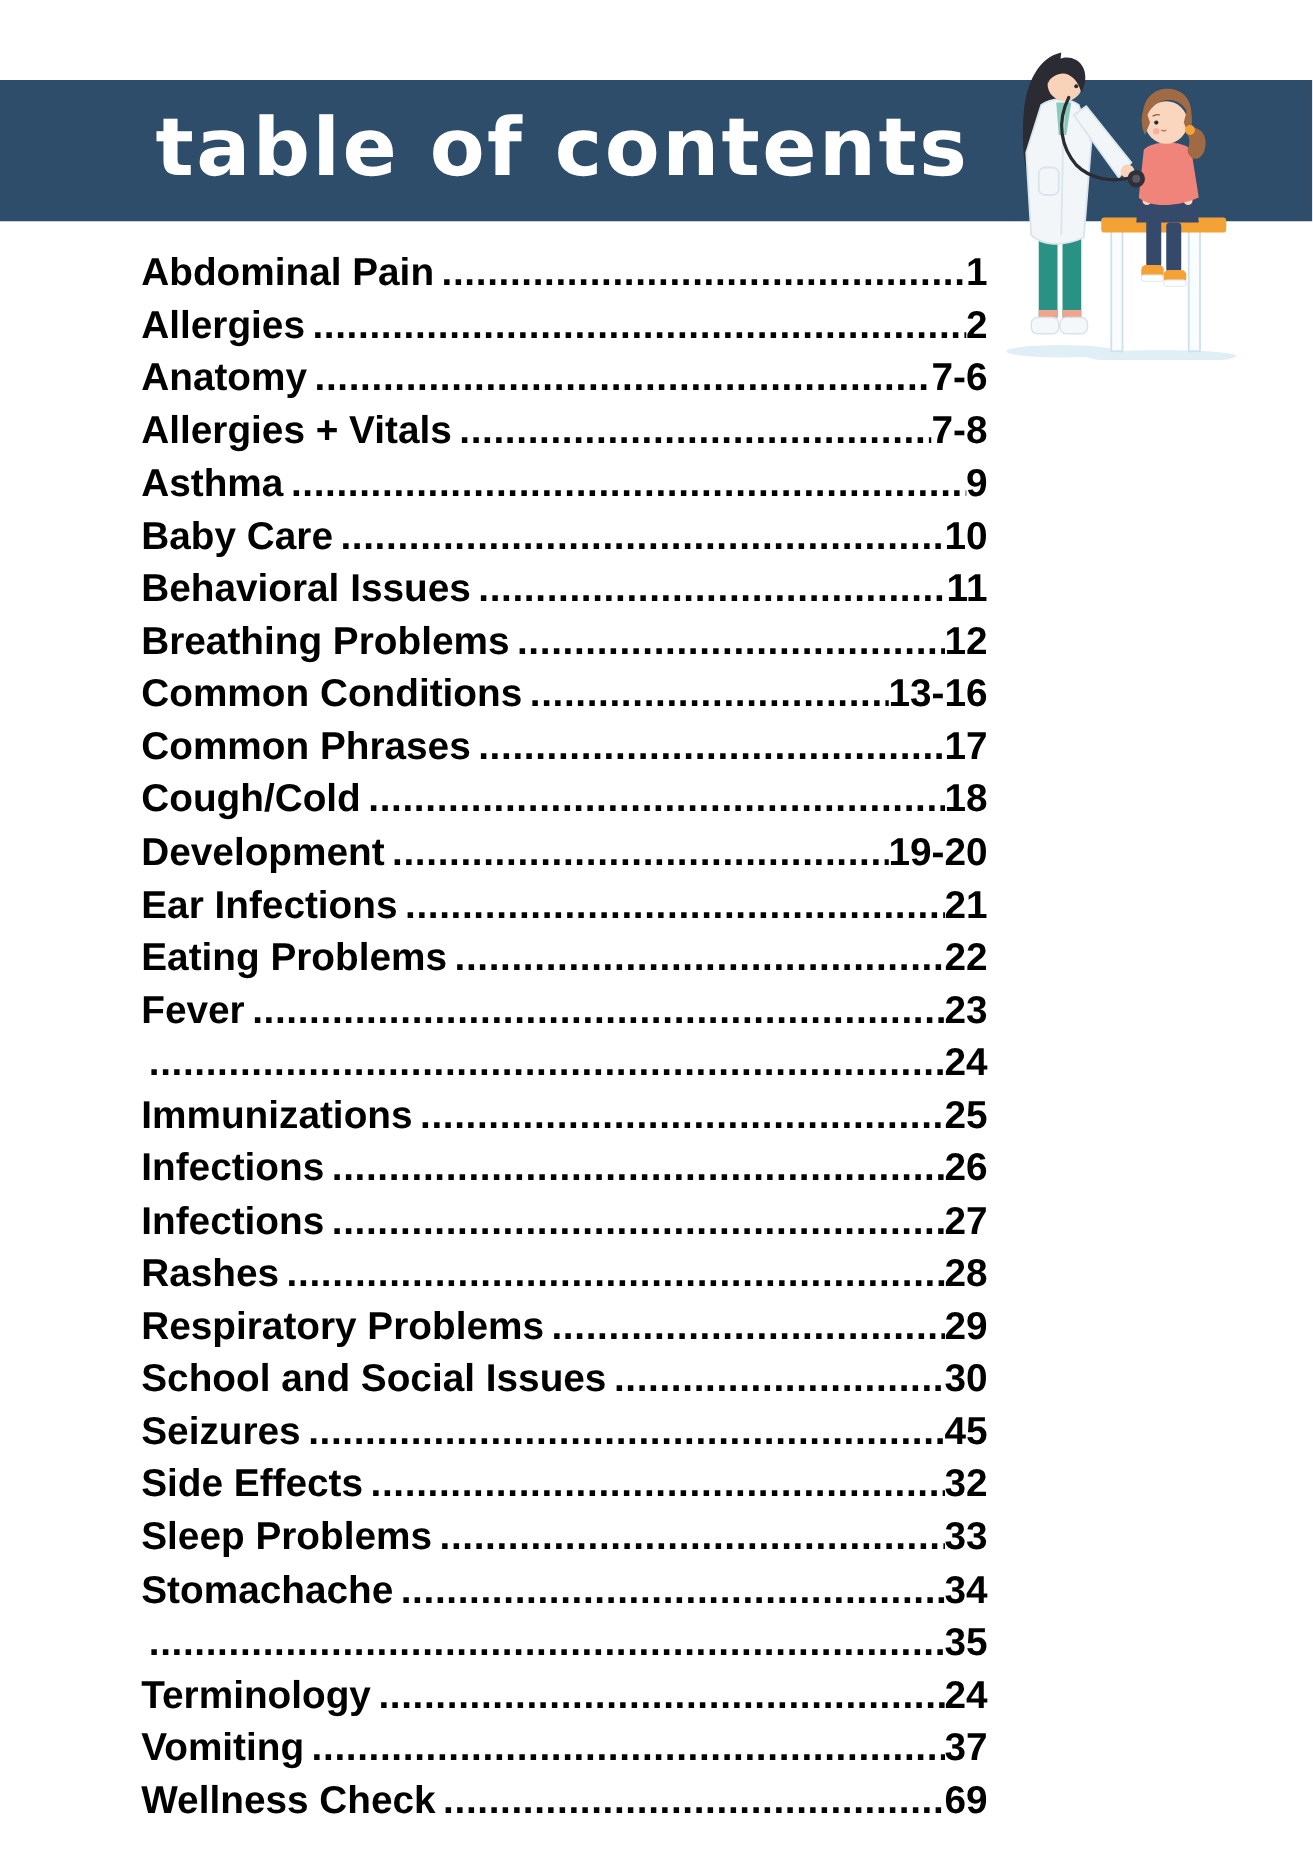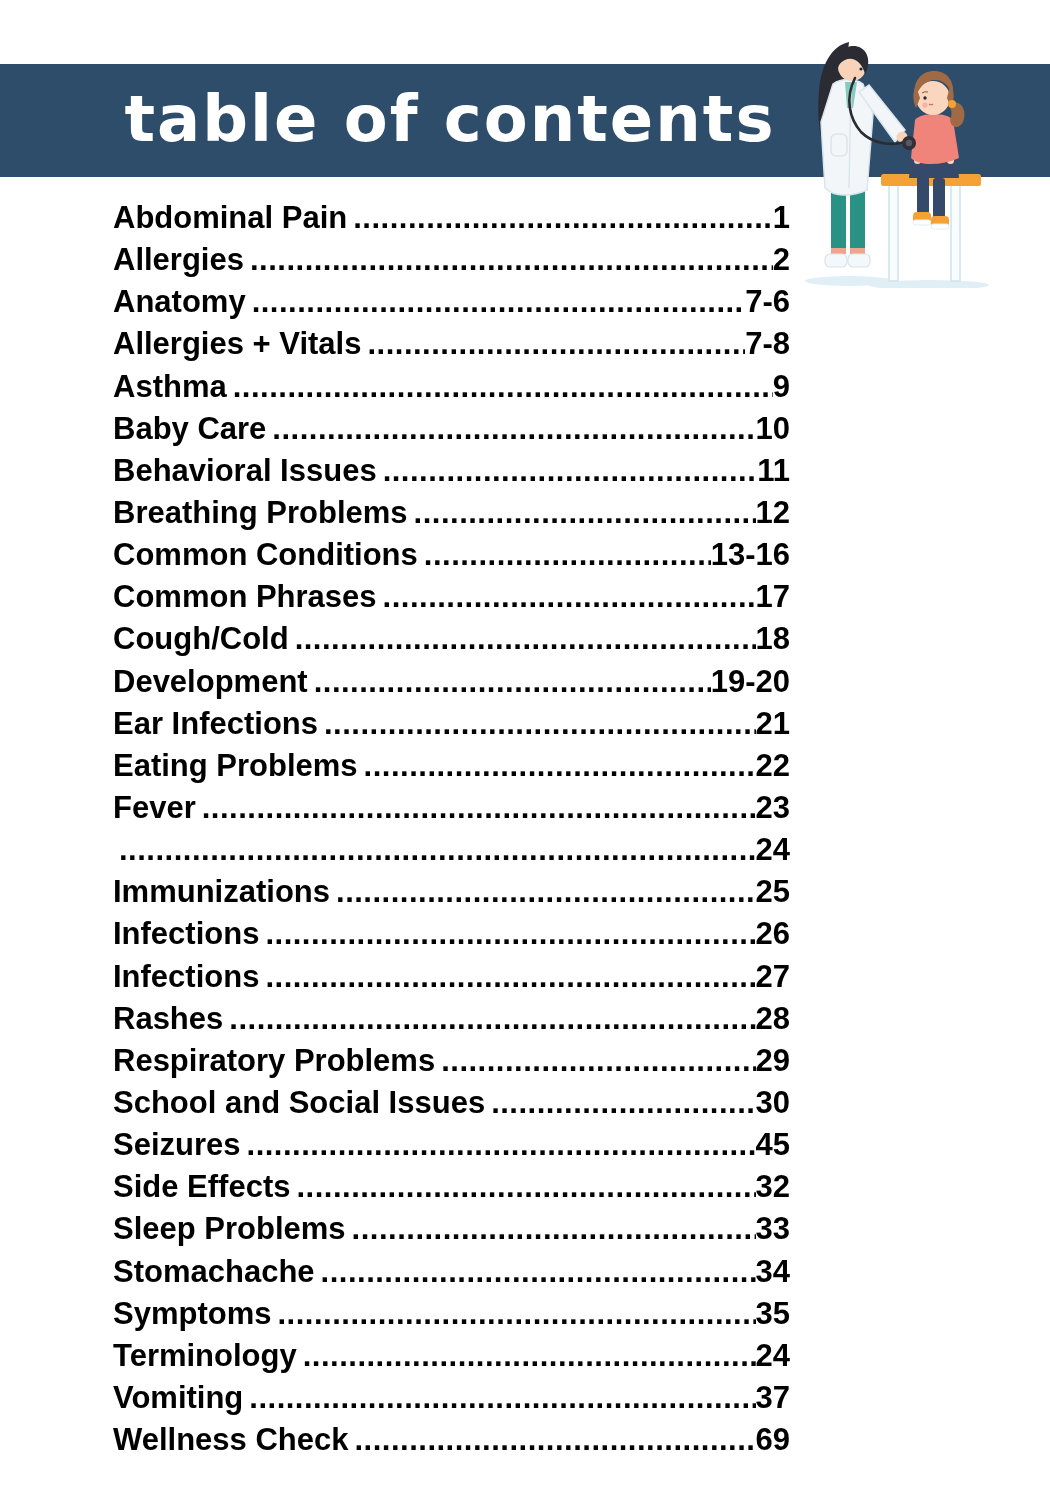--- a/index.html
+++ b/index.html
@@ -284,21 +284,20 @@
     <span class="page-num">33</span>
   </li>
 
   <li class="toc-row">
     <span class="label">Stomachache</span>
     <span class="dots">........................................................................................................................................................................................................</span>
     <span class="page-num">34</span>
   </li>
 
   <li class="toc-row">
-    <span class="label">Symptoms</span>
     <span class="dots">........................................................................................................................................................................................................</span>
     <span class="page-num">35</span>
   </li>
 
   <li class="toc-row">
     <span class="label">Terminology</span>
     <span class="dots">........................................................................................................................................................................................................</span>
     <span class="page-num">24</span>
   </li>
 

